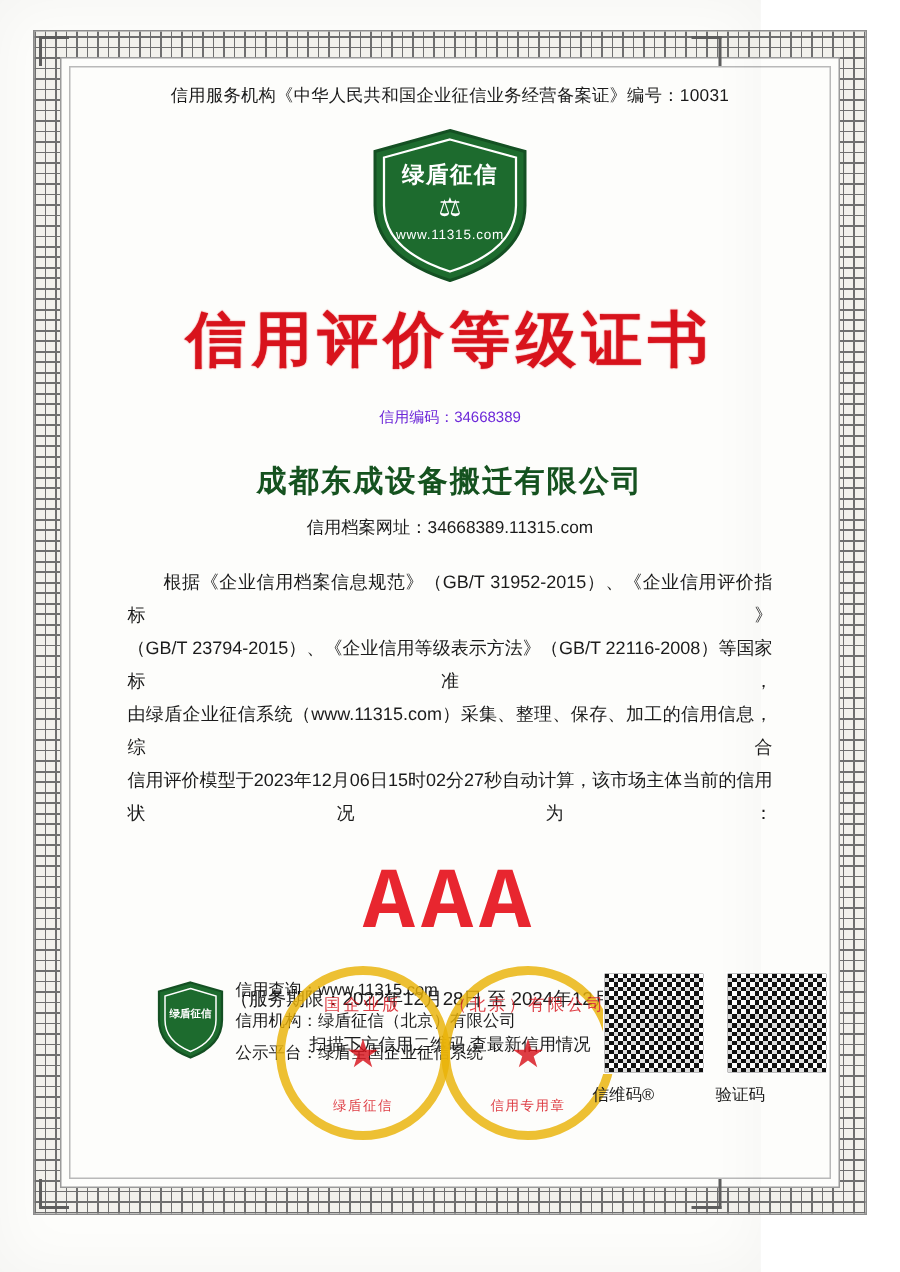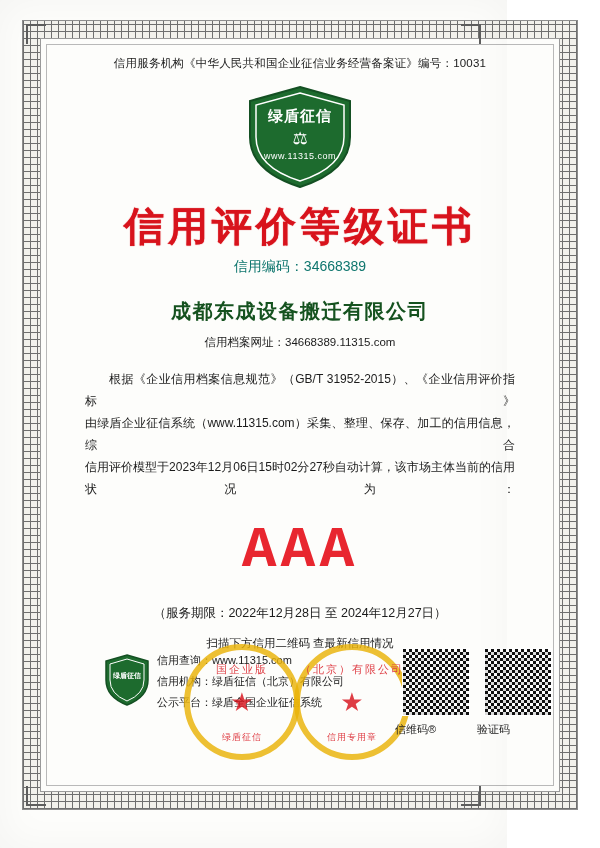--- a/index.html
+++ b/index.html
@@ -131,23 +131,23 @@
     margin-top: 10px;
     font-size: 40px;
     font-weight: bold;
     color: #d8131c;
     letter-spacing: 4px;
     font-family: "Liberation Serif", serif;
     text-shadow: 0 0 1px #d8131c;
   }
 
   .cert-no {
-    margin-top: 4px;
-    font-size: 14px;
-    color: #0f766e;
+    margin-top: 17px;
+    font-size: 10px;
+    color: #6d28d9;
   }
 
   .company-name {
     margin-top: 22px;
     font-size: 20px;
     font-weight: bold;
     color: #15521f;
     letter-spacing: 1.5px;
   }
 
@@ -325,20 +325,21 @@
     <div class="cert-title">信用评价等级证书</div>
 
     <div class="cert-no">信用编码：34668389</div>
 
     <div class="company-name">成都东成设备搬迁有限公司</div>
 
     <div class="archive-url">信用档案网址：34668389.11315.com</div>
 
     <div class="body-text">
       <p class="first">根据《企业信用档案信息规范》（GB/T 31952-2015）、《企业信用评价指标》</p>
+      <p>（GB/T 23794-2015）、《企业信用等级表示方法》（GB/T 22116-2008）等国家标准，</p>
       <p>由绿盾企业征信系统（www.11315.com）采集、整理、保存、加工的信用信息，综合</p>
       <p>信用评价模型于2023年12月06日15时02分27秒自动计算，该市场主体当前的信用状况为：</p>
     </div>
 
     <div class="grade">AAA</div>
 
     <div class="validity">（服务期限：2022年12月28日 至 2024年12月27日）</div>
 
     <div class="scan-hint">扫描下方信用二维码  查最新信用情况</div>
   </div>

